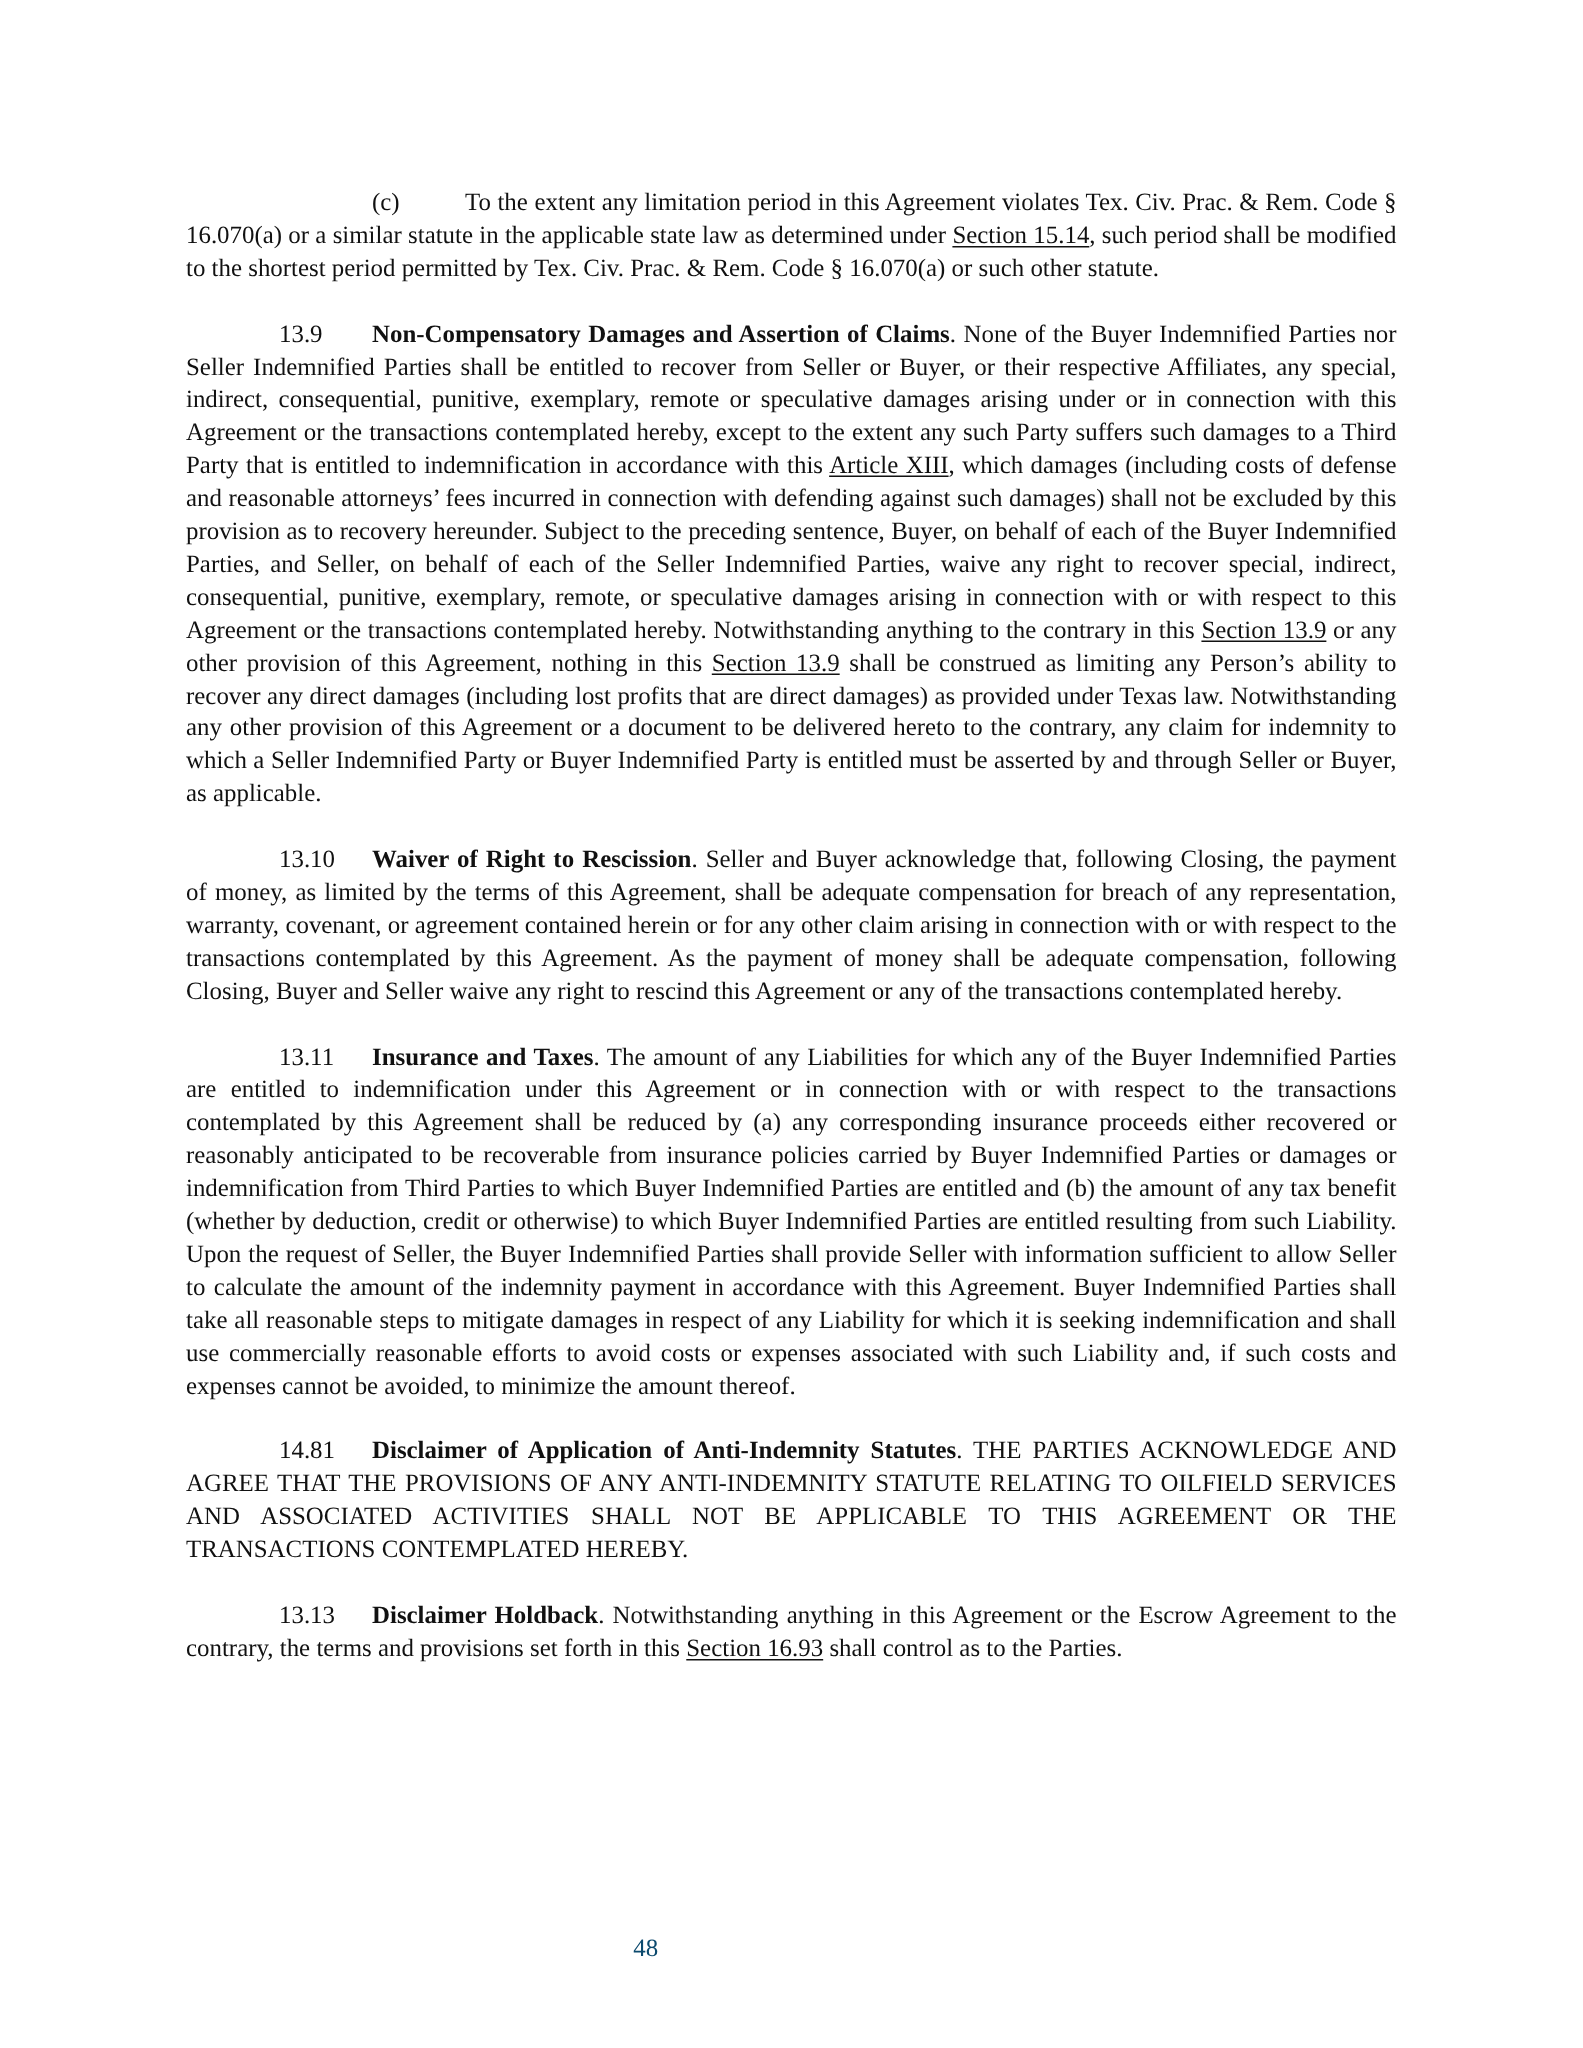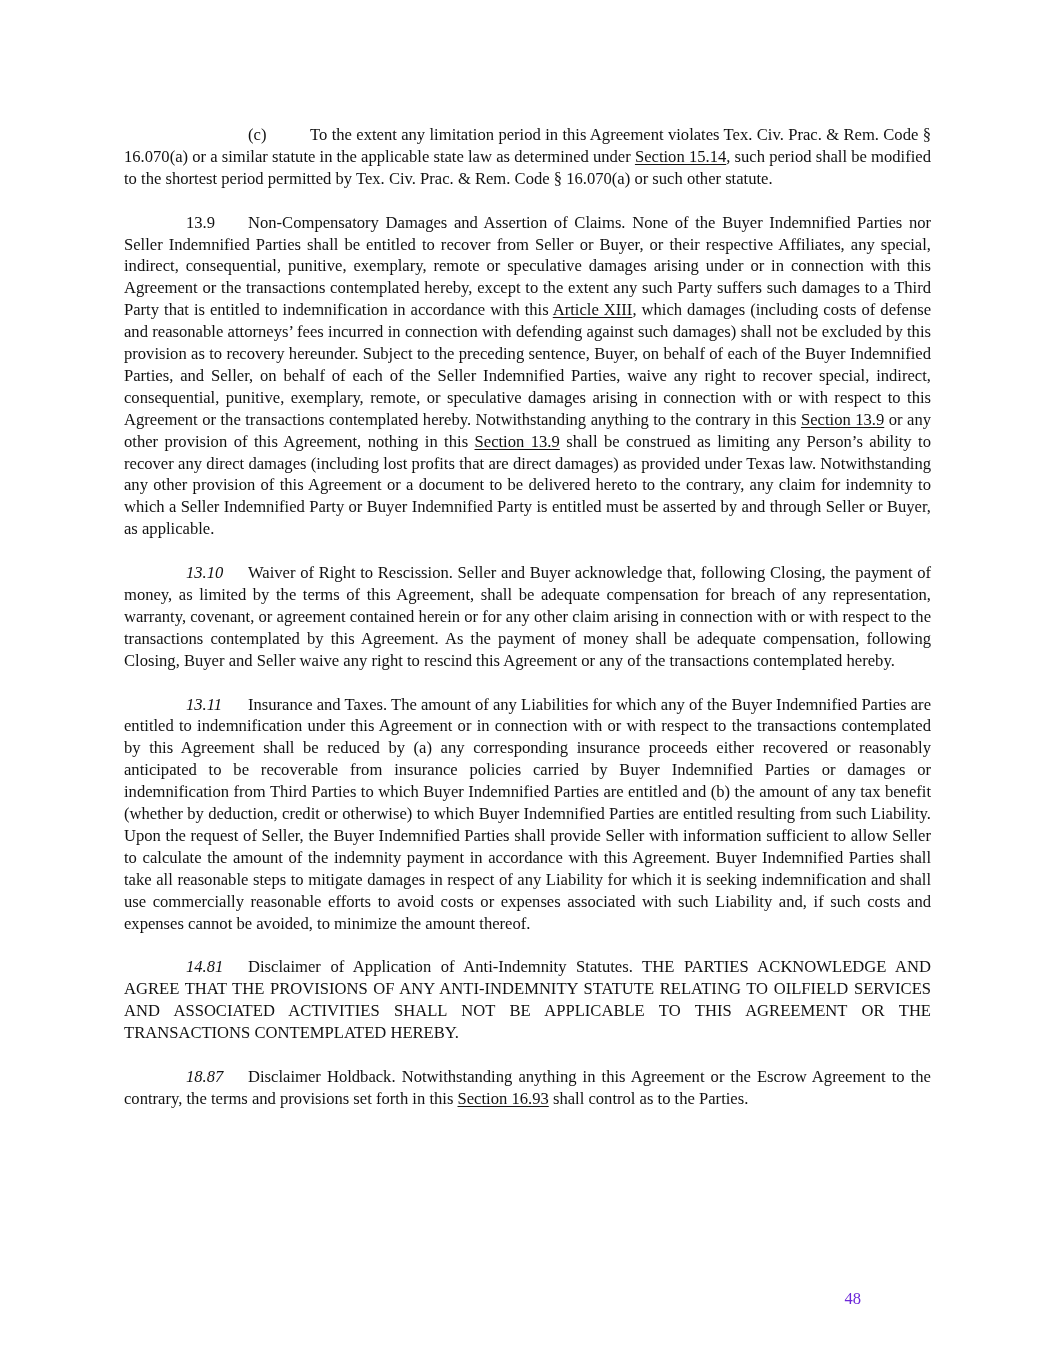--- a/index.html
+++ b/index.html
@@ -8,41 +8,41 @@
       position: absolute; left: 124px; top: 124px; width: 807px;
       font-family: "Liberation Serif", serif; font-size: 16.6px; line-height: 21.9px;
       color: #111111;
     }
     .para { margin: 0 0 21.9px 0; text-align: justify; text-align-last: left; }
     .indent-sub { text-indent: 124px; }
     .indent-sec { text-indent: 62px; }
     .num { display: inline-block; text-indent: 0; }
     .num-c { width: 62px; }
     .num-s { width: 62px; }
-    .num-s2 { width: 62px; font-style: italic; }
-    b { font-weight: normal; }
+    .num-s2 { width: 62px; }
+    b { font-weight: bold; }
     u.link { text-decoration: underline; text-underline-offset: 2px; text-decoration-thickness: 1px; }
     .caps { text-align: justify; }
     .page-number {
-      position: absolute; top: 1289px; left: 0; width: 861px; text-align: right;
-      font-family: "Liberation Serif", serif; font-size: 16.6px; color: #6d28d9;
+      position: absolute; top: 1289px; left: 0; width: 861px; text-align: center;
+      font-family: "Liberation Serif", serif; font-size: 16.6px; color: #0c4a6e;
     }
   </style>
 </head>
 <body>
 
 <div class="page">
 
   <p class="para indent-sub"><span class="num num-c">(c)</span><span>To the extent any limitation period in this Agreement violates Tex. Civ. Prac. &amp; Rem. Code § 16.070(a) or a similar statute in the applicable state law as determined under </span><u class="link">Section 15.14</u><span>, such period shall be modified to the shortest period permitted by Tex. Civ. Prac. &amp; Rem. Code § 16.070(a) or such other statute.</span></p>
 
   <p class="para indent-sec"><span class="num num-s">13.9</span><b>Non-Compensatory Damages and Assertion of Claims</b><span>.  None of the Buyer Indemnified Parties nor Seller Indemnified Parties shall be entitled to recover from Seller or Buyer, or their respective Affiliates, any special, indirect, consequential, punitive, exemplary, remote or speculative damages arising under or in connection with this Agreement or the transactions contemplated hereby, except to the extent any such Party suffers such damages to a Third Party that is entitled to indemnification in accordance with this </span><u class="link">Article XIII</u><span>, which damages (including costs of defense and reasonable attorneys’ fees incurred in connection with defending against such damages) shall not be excluded by this provision as to recovery hereunder.  Subject to the preceding sentence, Buyer, on behalf of each of the Buyer Indemnified Parties, and Seller, on behalf of each of the Seller Indemnified Parties, waive any right to recover special, indirect, consequential, punitive, exemplary, remote, or speculative damages arising in connection with or with respect to this Agreement or the transactions contemplated hereby. Notwithstanding anything to the contrary in this </span><u class="link">Section 13.9</u><span> or any other provision of this Agreement, nothing in this </span><u class="link">Section 13.9</u><span> shall be construed as limiting any Person’s ability to recover any direct damages (including lost profits that are direct damages) as provided under Texas law. Notwithstanding any other provision of this Agreement or a document to be delivered hereto to the contrary, any claim for indemnity to which a Seller Indemnified Party or Buyer Indemnified Party is entitled must be asserted by and through Seller or Buyer, as applicable.</span></p>
 
   <p class="para indent-sec"><span class="num num-s2">13.10</span><b>Waiver of Right to Rescission</b><span>.  Seller and Buyer acknowledge that, following Closing, the payment of money, as limited by the terms of this Agreement, shall be adequate compensation for breach of any representation, warranty, covenant, or agreement contained herein or for any other claim arising in connection with or with respect to the transactions contemplated by this Agreement.  As the payment of money shall be adequate compensation, following Closing, Buyer and Seller waive any right to rescind this Agreement or any of the transactions contemplated hereby.</span></p>
 
   <p class="para indent-sec"><span class="num num-s2">13.11</span><b>Insurance and Taxes</b><span>.  The amount of any Liabilities for which any of the Buyer Indemnified Parties are entitled to indemnification under this Agreement or in connection with or with respect to the transactions contemplated by this Agreement shall be reduced by (a) any corresponding insurance proceeds either recovered or reasonably anticipated to be recoverable from insurance policies carried by Buyer Indemnified Parties or damages or indemnification from Third Parties to which Buyer Indemnified Parties are entitled and (b) the amount of any tax benefit (whether by deduction, credit or otherwise) to which Buyer Indemnified Parties are entitled resulting from such Liability.  Upon the request of Seller, the Buyer Indemnified Parties shall provide Seller with information sufficient to allow Seller to calculate the amount of the indemnity payment in accordance with this Agreement.  Buyer Indemnified Parties shall take all reasonable steps to mitigate damages in respect of any Liability for which it is seeking indemnification and shall use commercially reasonable efforts to avoid costs or expenses associated with such Liability and, if such costs and expenses cannot be avoided, to minimize the amount thereof.</span></p>
 
   <p class="para indent-sec caps"><span class="num num-s2">14.81</span><b>Disclaimer of Application of Anti-Indemnity Statutes</b><span>.   THE PARTIES ACKNOWLEDGE AND AGREE THAT THE PROVISIONS OF ANY ANTI-INDEMNITY STATUTE RELATING TO OILFIELD SERVICES AND ASSOCIATED ACTIVITIES SHALL NOT BE APPLICABLE TO THIS AGREEMENT OR THE TRANSACTIONS CONTEMPLATED HEREBY.</span></p>
 
-  <p class="para indent-sec"><span class="num num-s2">18.87</span><b>Disclaimer Holdback</b><span>. Notwithstanding anything in this Agreement or the Escrow Agreement to the contrary, the terms and provisions set forth in this </span><u class="link">Section 16.93</u><span> shall control as to the Parties.</span></p>
+  <p class="para indent-sec"><span class="num num-s2">13.13</span><b>Disclaimer Holdback</b><span>. Notwithstanding anything in this Agreement or the Escrow Agreement to the contrary, the terms and provisions set forth in this </span><u class="link">Section 16.93</u><span> shall control as to the Parties.</span></p>
 
 </div>
 
 <div class="page-number">48</div>
 
 </body></html>

